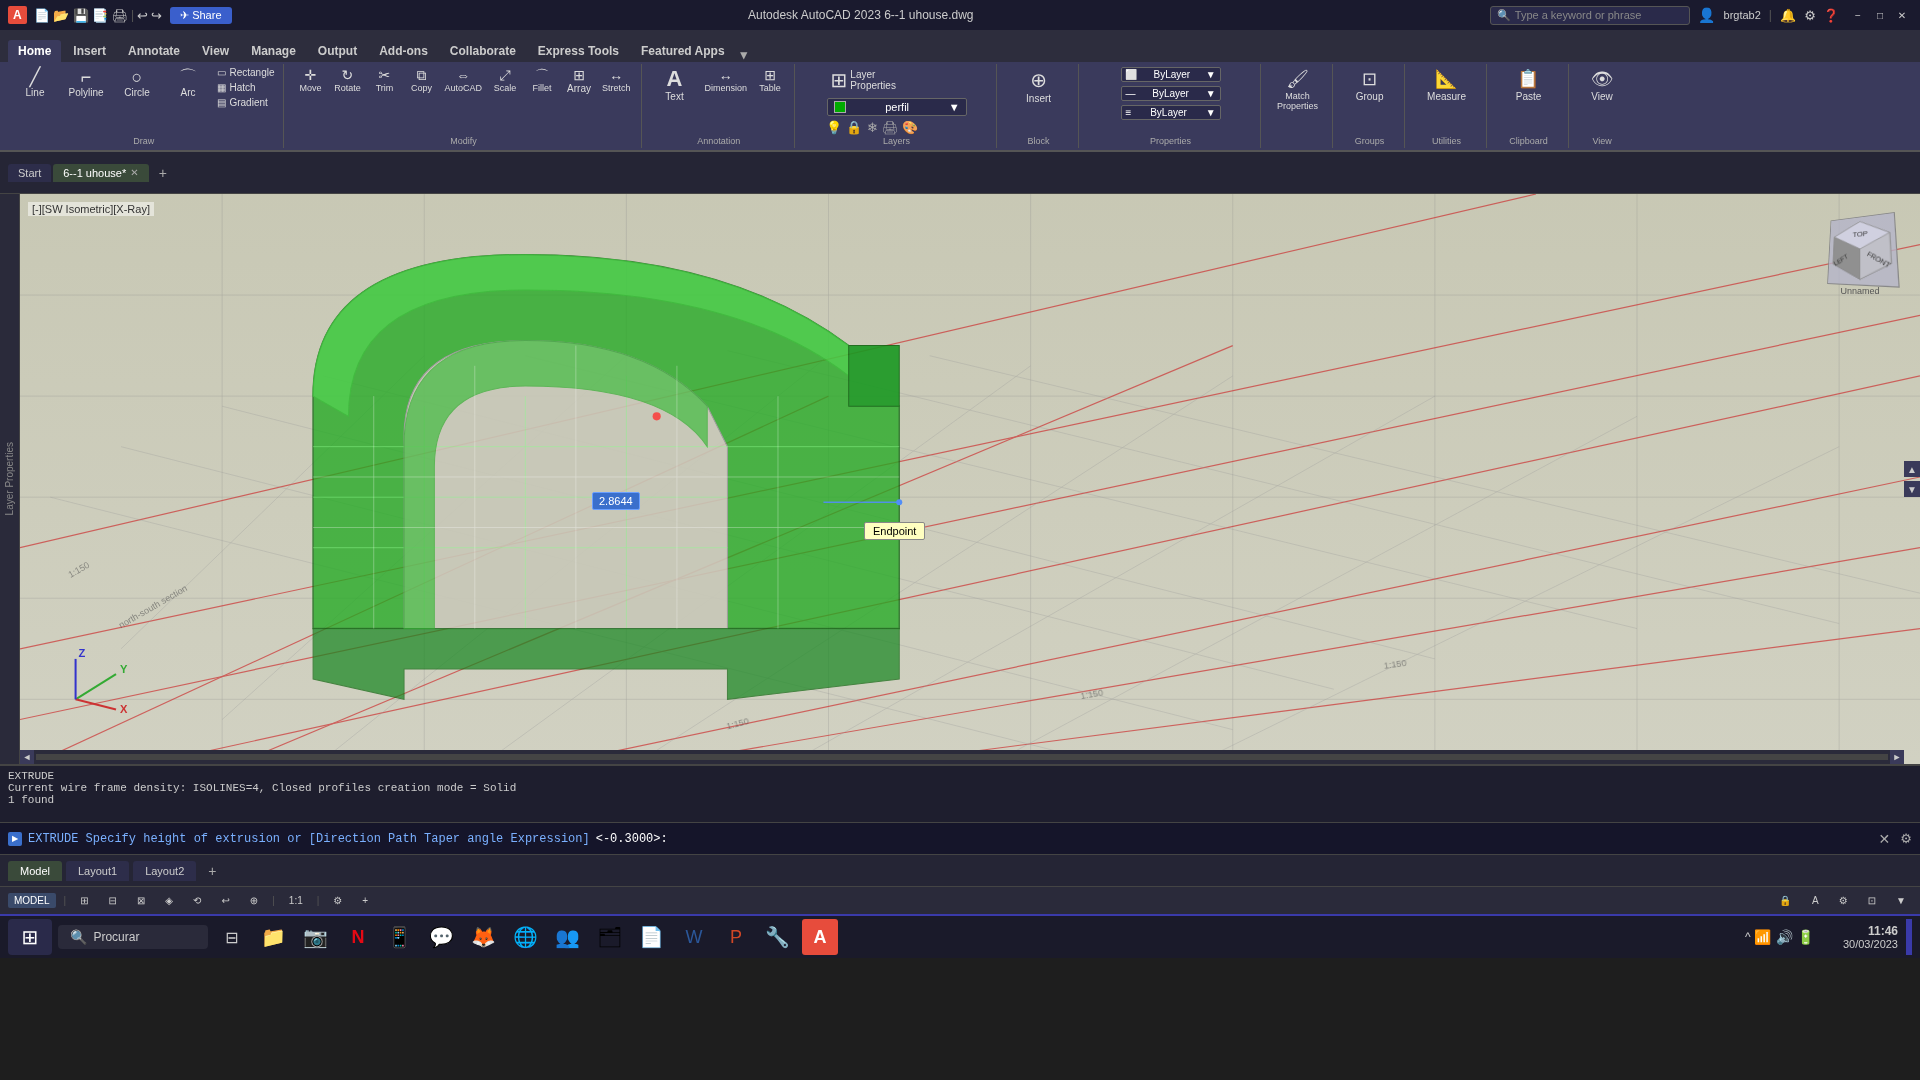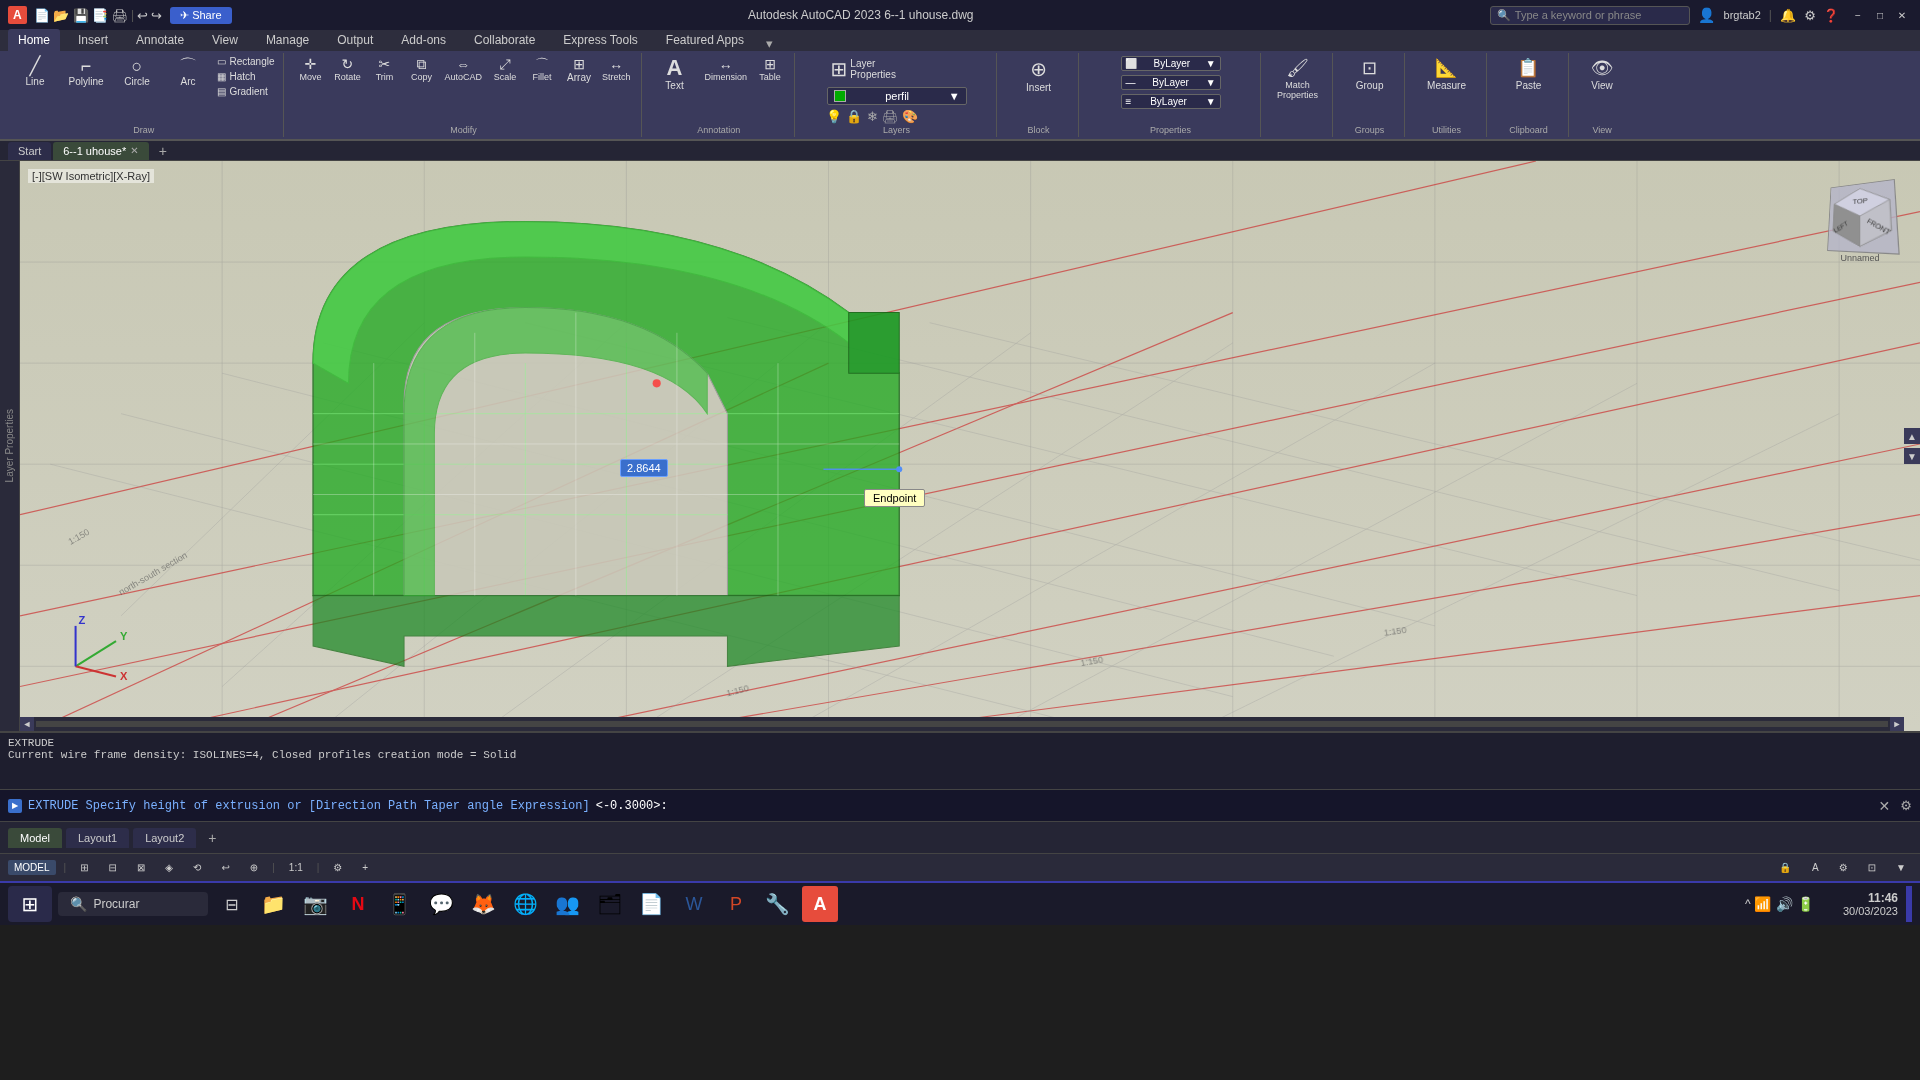--- a/index.html
+++ b/index.html
@@ -33,26 +33,27 @@
     #titlebar .win-controls { display: flex; gap: 2px; }
     #titlebar .win-btn {
       width: 20px; height: 20px;
       display: flex; align-items: center; justify-content: center;
       color: #ccc; cursor: pointer; border-radius: 2px;
       font-size: 10px;
     }
 
     
     #ribbon-tabs {
-      height: 21px;
+      height: 32px;
       background: #2d2d3d;
       display: flex;
       align-items: flex-end;
       padding: 0 8px;
-      gap: 8px;
+      gap: 2px;
+      font-weight: bold;
     }
     .ribbon-tab {
       padding: 4px 10px;
       color: #ccc;
       font-size: 12px;
       cursor: pointer;
       border-radius: 3px 3px 0 0;
       background: transparent;
     }
     .ribbon-tab.active {
@@ -147,21 +148,21 @@
       display: flex;
       align-items: center;
       justify-content: space-between;
       cursor: pointer;
       border-radius: 2px;
       margin: 1px 0;
     }
 
     
     #doc-tabs {
-      height: 20px;
+      height: 42px;
       background: #252535;
       display: flex;
       align-items: center;
       padding: 0 8px;
       gap: 2px;
       border-bottom: 1px solid #444;
     }
     .doc-tab {
       padding: 3px 10px;
       background: #2d2d4a;
@@ -749,21 +750,21 @@
         <line x1="0" y1="0" x2="40" y2="10" stroke="#cc3333" stroke-width="2"></line>
         <text x="44" y="14" fill="#cc3333" font-size="11" font-weight="bold">X</text>
         <line x1="0" y1="0" x2="0" y2="-40" stroke="#3333cc" stroke-width="2"></line>
         <text x="3" y="-42" fill="#3333cc" font-size="11" font-weight="bold">Z</text>
       </g>
 
     </svg>
 
     <div class="view-label">[-][SW Isometric][X-Ray]</div>
 
-    <div class="dim-box" style="left: 600px; top: 298px;">2.8644</div>
+    <div class="dim-box" style="left: 572px; top: 298px;">2.8644</div>
 
     <div class="endpoint-tooltip" style="left: 844px; top: 328px;">Endpoint</div>
 
     <div id="viewcube">
       <div class="viewcube-box">
         <svg width="70" height="70" viewBox="0 0 70 70">
 
           <polygon points="35,5 65,20 65,50 35,65 5,50 5,20" fill="#b0b0c0" stroke="#888" stroke-width="1"></polygon>
           <polygon points="35,5 65,20 35,35 5,20" fill="#d0d0e0" stroke="#888" stroke-width="0.5"></polygon>
           <polygon points="5,20 35,35 35,65 5,50" fill="#909090" stroke="#888" stroke-width="0.5"></polygon>
@@ -788,20 +789,21 @@
       <div style="width:14px;height:14px;background:#3a3a5a;color:#ccc;display:flex;align-items:center;justify-content:center;cursor:pointer;font-size:9px;">►</div>
     </div>
 
   </div>
 </div>
 
 <div id="command-area">
   <div id="command-history">
     <div style="color:#ccc;">EXTRUDE</div>
     <div style="color:#ccc;">Current wire frame density:  ISOLINES=4, Closed profiles creation mode = Solid</div>
+    <div style="color:#ccc;">1 found</div>
   </div>
   <div id="command-input-row">
     <div class="cmd-indicator">▶</div>
     <span style="color:#7ab0ff;font-size:12px;font-family:'Courier New',monospace;">
       <span>EXTRUDE Specify height of extrusion or [Direction Path Taper angle Expression]</span>
     </span>
     <input type="text" id="command-input" style="flex: 1 1 0%; background: transparent; border: none; color: rgb(255, 255, 255); font-size: 12px; font-family: &quot;Courier New&quot;, monospace; outline: none;" value="&lt;-0.3000&gt;:">
     <span class="cmd-close-btn">✕</span>
     <span style="color:#aaa;cursor:pointer;font-size:13px;margin-left:4px;">⚙</span>
   </div>

